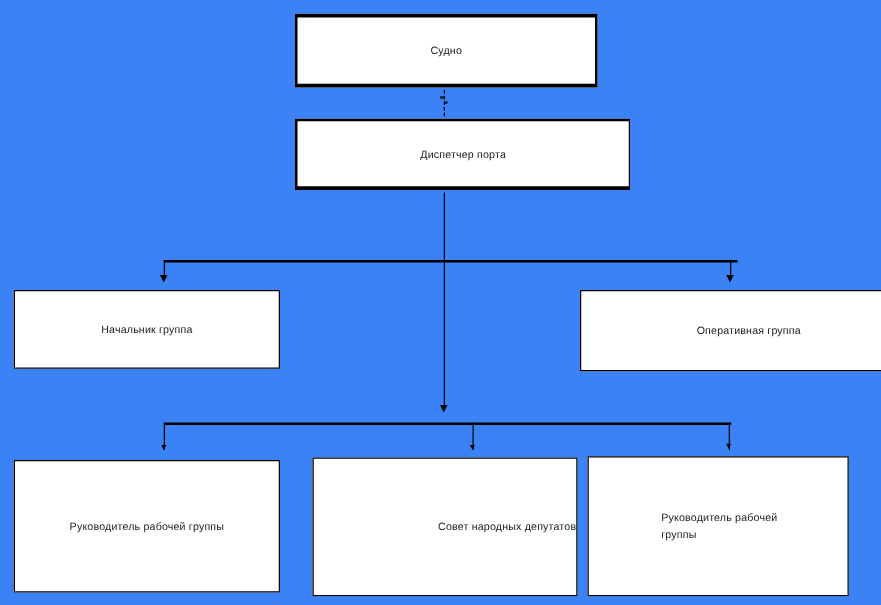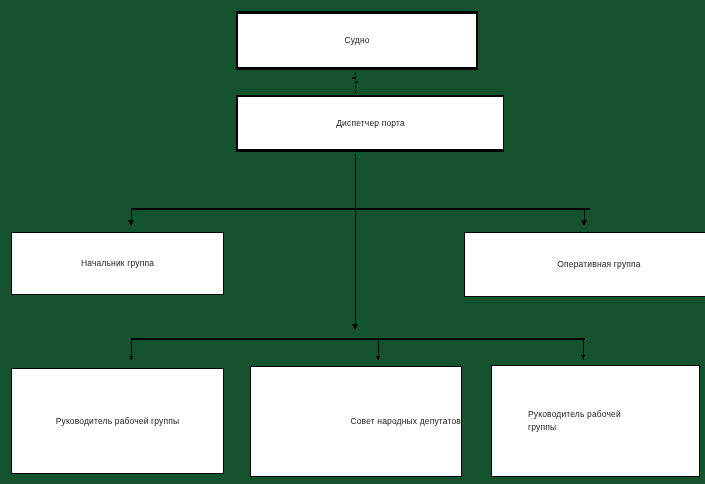--- a/index.html
+++ b/index.html
@@ -7,21 +7,21 @@
     padding: 0;
     background: #ffffff;
   }
   body {
     font-family: "Liberation Sans", sans-serif;
   }
   #diagram {
     position: relative;
     width: 705px;
     height: 484px;
-    background: #14532d;
+    background: #3b82f6;
     overflow: hidden;
   }
   .node {
     position: absolute;
     box-sizing: border-box;
     background: #ffffff;
     border: 1px solid #000000;
     display: flex;
     align-items: center;
     justify-content: center;
@@ -139,18 +139,18 @@
   <div class="arrow-down small" style="left:581px; top:355px;"></div>
 
   <div class="node" style="left:11px; top:368px; width:213px; height:106px;">
     <span class="label">Руководитель рабочей группы</span>
   </div>
 
   <div class="node" style="left:250px; top:366px; width:212px; height:111px;justify-content:flex-end;">
     <span class="label">Совет народных депутатов</span>
   </div>
 
-  <div class="node left-text" style="left:491px; top:365px; width:209px; height:112px; justify-content:flex-start; padding-left:36px;">
+  <div class="node left-text" style="left:470px; top:365px; width:209px; height:112px; justify-content:flex-start; padding-left:58px;">
     <span class="label">Руководитель рабочей
 группы</span>
   </div>
 
 </div>
 
 </body></html>

